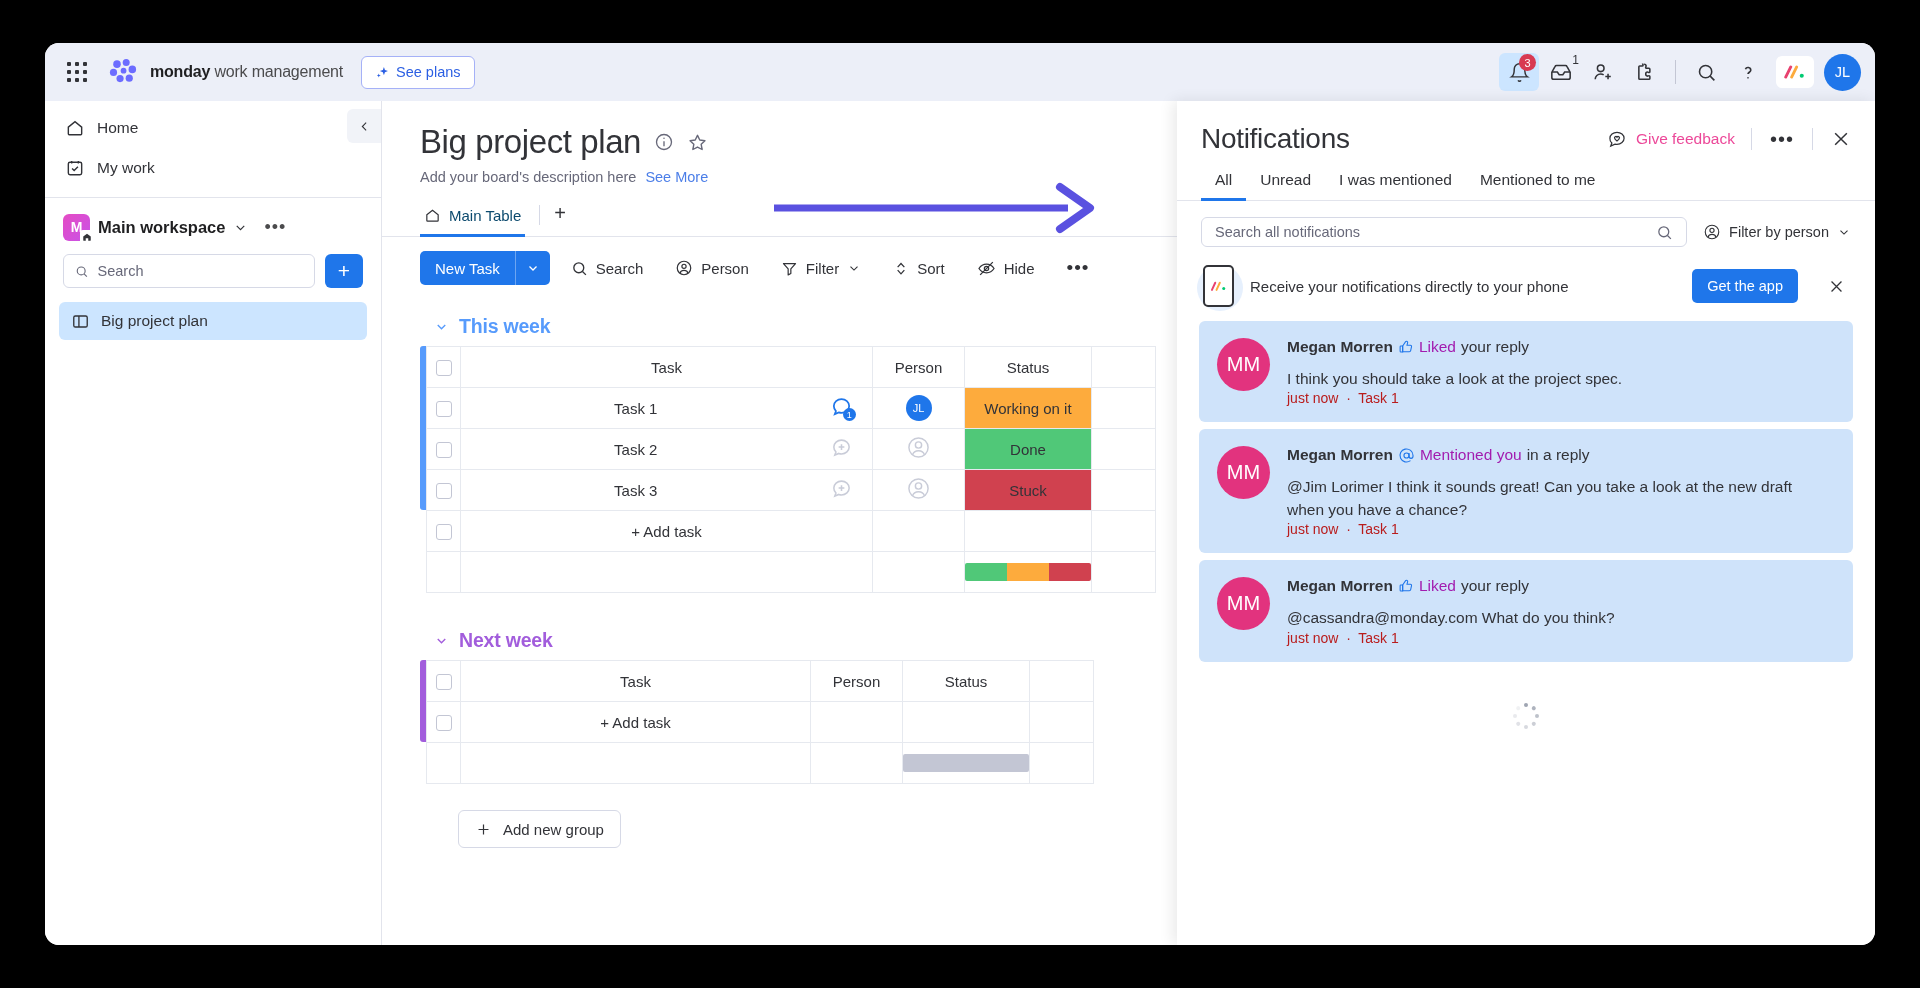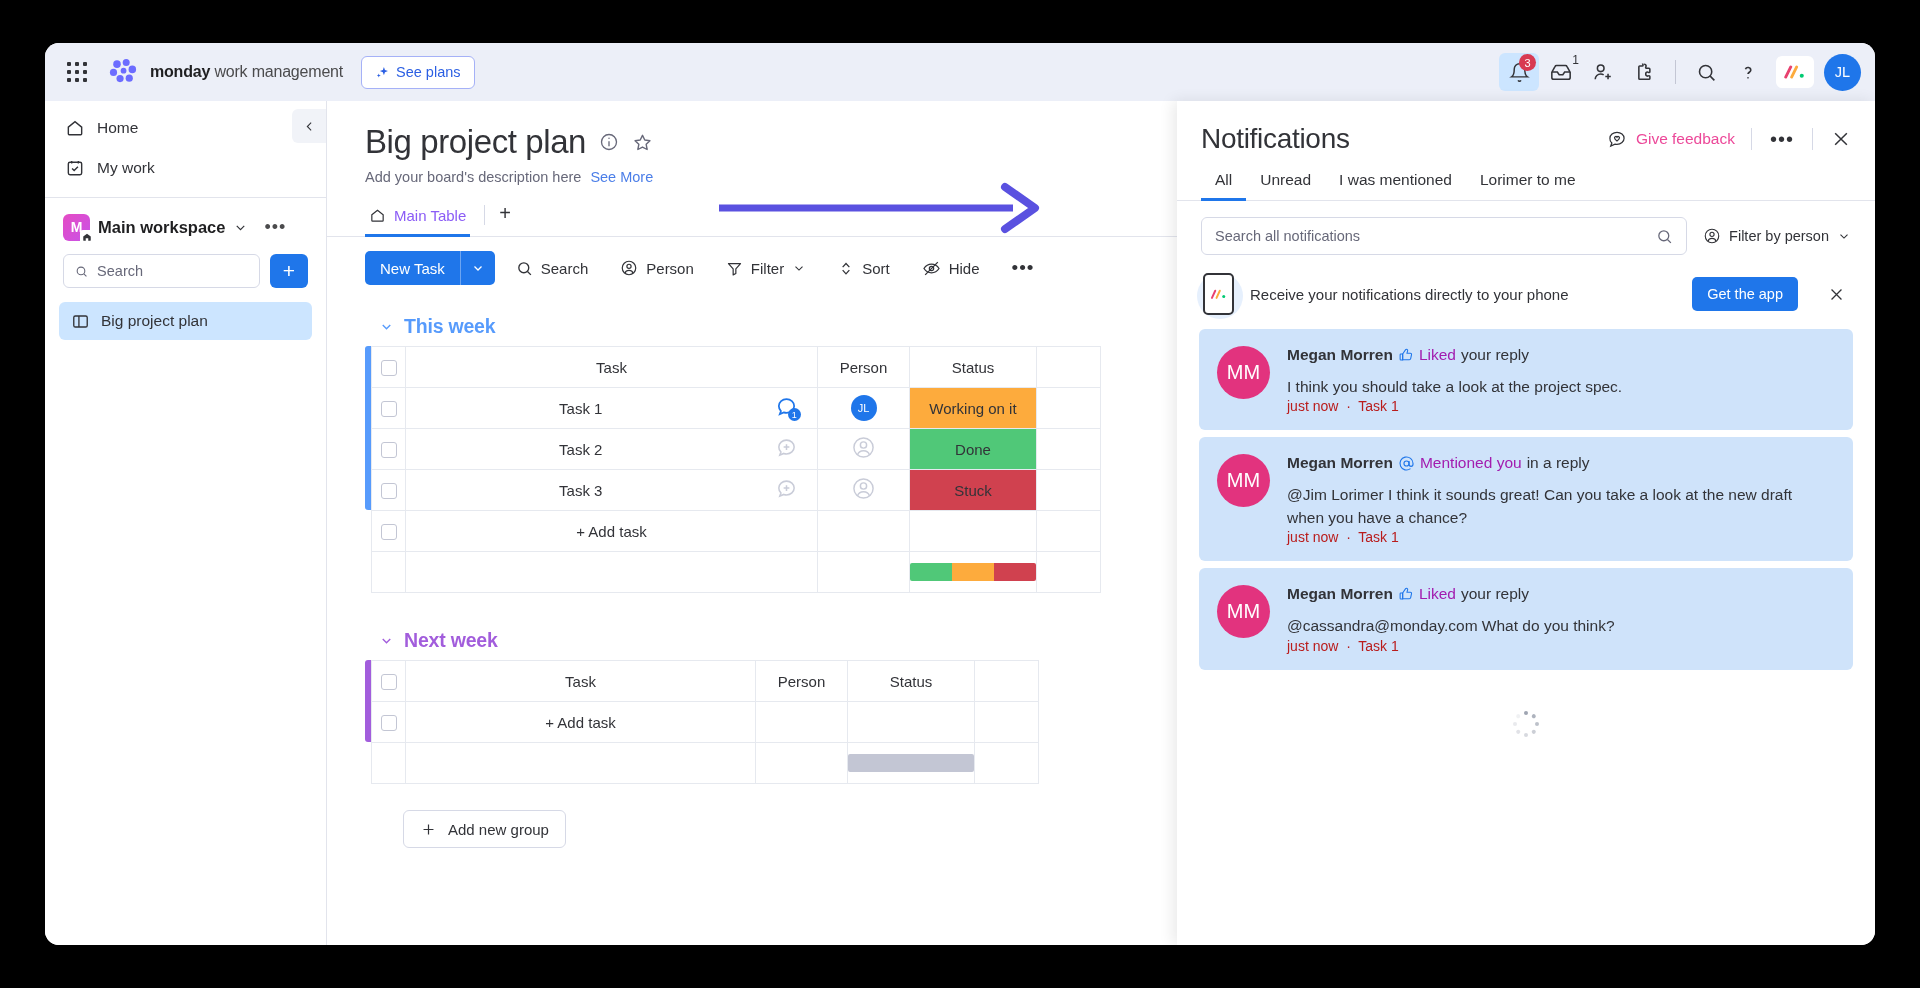--- a/index.html
+++ b/index.html
@@ -106,21 +106,21 @@
     font-size: 14.5px; font-weight: 500;
     margin-left: 8px;
     cursor: pointer;
   }
 
   
   .body-row { display: flex; flex: 1; min-height: 0; }
 
   
   .sidebar {
-    width: 282px;
+    width: 337px;
     background: #ffffff;
     border-right: 1px solid #e2e4ec;
     flex: none;
     position: relative;
     padding-top: 6px;
   }
   .collapse-btn {
     position: absolute;
     right: 0px; top: 8px;
     width: 34px; height: 34px;
@@ -231,21 +231,21 @@
   .see-more { color: #4b7ee8; cursor: pointer; }
   .tabs-row {
     margin-top: 16px;
     display: flex; align-items: center;
     border-bottom: 1px solid #e2e4ec;
     padding-left: 38px;
     gap: 0;
   }
   .tab {
     display: flex; align-items: center; gap: 8px;
-    font-size: 15px; color: #8b5cf6;
+    font-size: 15px; color: #0c4a6e;
     padding: 6px 4px 10px 4px;
     border-bottom: 3px solid #1f76ea;
     cursor: pointer;
     margin-bottom: -1px;
   }
   .tab-sep { width: 1px; height: 20px; background: #d6d9e6; margin: 0 14px 8px 14px; }
   .tab-add {
     font-size: 20px; color: #323338; cursor: pointer;
     padding-bottom: 10px; font-weight: 300;
   }
@@ -396,21 +396,21 @@
     margin-bottom: -1px;
     white-space: nowrap;
   }
   .np-tab.sel { border-bottom-color: #1f76ea; }
   .np-search-row {
     display: flex; align-items: center; gap: 16px;
     padding: 16px 24px 14px 24px;
   }
   .np-search {
     flex: 1;
-    height: 38px;
+    height: 30px;
     border: 1px solid #d6d9e6;
     border-radius: 6px;
     display: flex; align-items: center;
     padding: 0 13px;
     gap: 8px;
   }
   .np-search input {
     flex: 1; border: none; outline: none;
     font-size: 14.5px; font-family: inherit;
     color: #323338; background: transparent;
@@ -933,21 +933,21 @@
           <svg width="20" height="20" viewBox="0 0 24 24" fill="none" stroke="#323338" stroke-width="1.8">
               <path d="M5 5 19 19M19 5 5 19"></path>
             </svg>
         </div>
       </div>
 
       <div class="np-tabs">
         <div class="np-tab sel">All</div>
         <div class="np-tab">Unread</div>
         <div class="np-tab">I was mentioned</div>
-        <div class="np-tab">Lorimer to me</div>
+        <div class="np-tab">Mentioned to me</div>
       </div>
 
       <div class="np-search-row">
         <div class="np-search">
           <input type="text" placeholder="Search all notifications" style="">
           <svg width="17" height="17" viewBox="0 0 24 24" fill="none" stroke="#676879" stroke-width="1.8">
               <circle cx="11" cy="11" r="7"></circle>
               <path d="M16.2 16.2 21 21"></path>
             </svg>
         </div>

